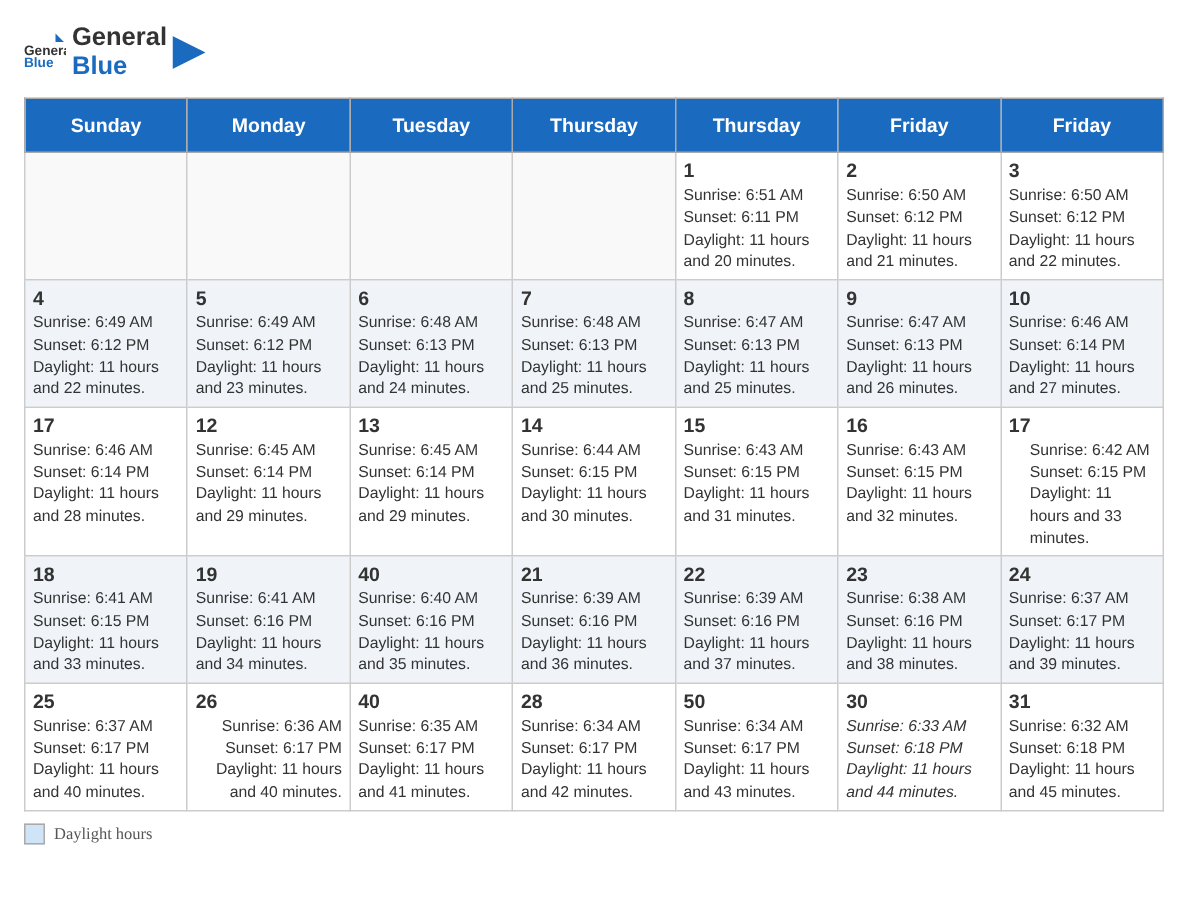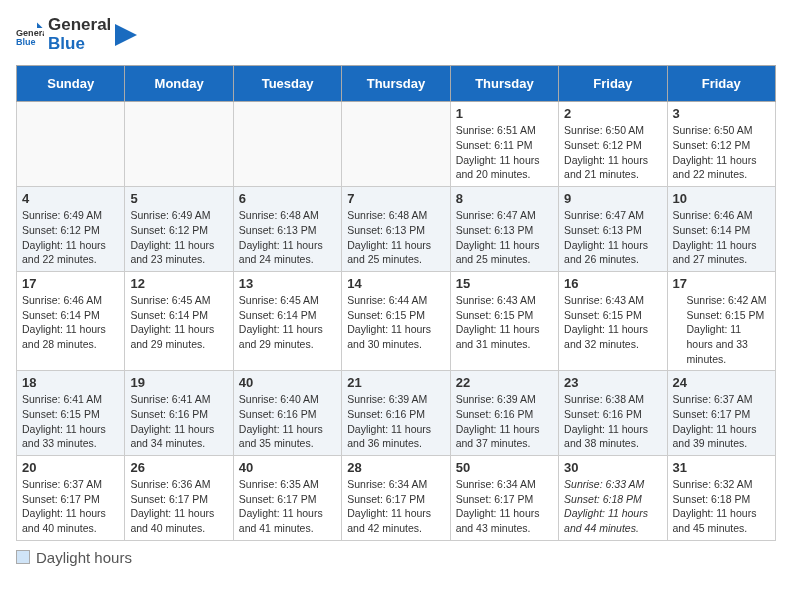--- a/index.html
+++ b/index.html
@@ -74,25 +74,26 @@
     .day-info {
       font-size: 10.5px;
       line-height: 1.4;
       color: #333;
     }
     .empty-cell {
       background: #f9f9f9 !important;
     }
     .footer {
       margin-top: 8px;
-      font-size: 15px;
+      font-size: 11px;
       color: #555;
       display: flex;
       align-items: center;
       gap: 6px;
+      font-family: Liberation Serif, serif;
     }
     .footer-box {
       width: 14px;
       height: 14px;
       background: #d0e4f7;
       border: 1px solid #aaa;
       display: inline-block;
     }
   </style>
 </head>
@@ -281,28 +282,28 @@
         </td>
         <td>
           <span class="day-number">24</span>
           <div class="day-info" style="white-space: pre-line;">Sunrise: 6:37 AM
 Sunset: 6:17 PM
 Daylight: 11 hours and 39 minutes.</div>
         </td>
       </tr>
       <tr>
         <td>
-          <span class="day-number">20</span>
+          <span class="day-number">25</span>
           <div class="day-info" style="white-space: pre-line;">Sunrise: 6:37 AM
 Sunset: 6:17 PM
 Daylight: 11 hours and 40 minutes.</div>
         </td>
         <td>
           <span class="day-number">26</span>
-          <div class="day-info" style="white-space: pre-line;">Sunrise: 6:36 AM
+          <div class="day-info" style="white-space: pre-line; text-align: right;">Sunrise: 6:36 AM
 Sunset: 6:17 PM
 Daylight: 11 hours and 40 minutes.</div>
         </td>
         <td>
           <span class="day-number">40</span>
           <div class="day-info" style="white-space: pre-line;">Sunrise: 6:35 AM
 Sunset: 6:17 PM
 Daylight: 11 hours and 41 minutes.</div>
         </td>
         <td>

